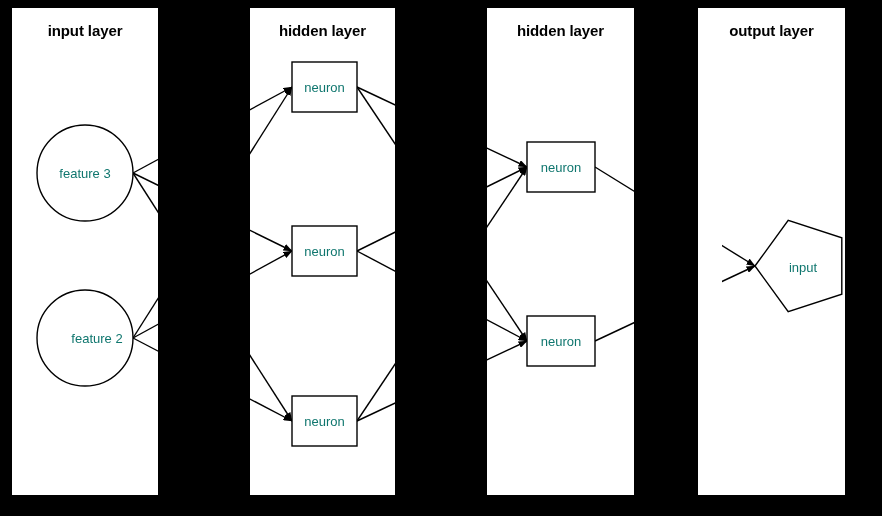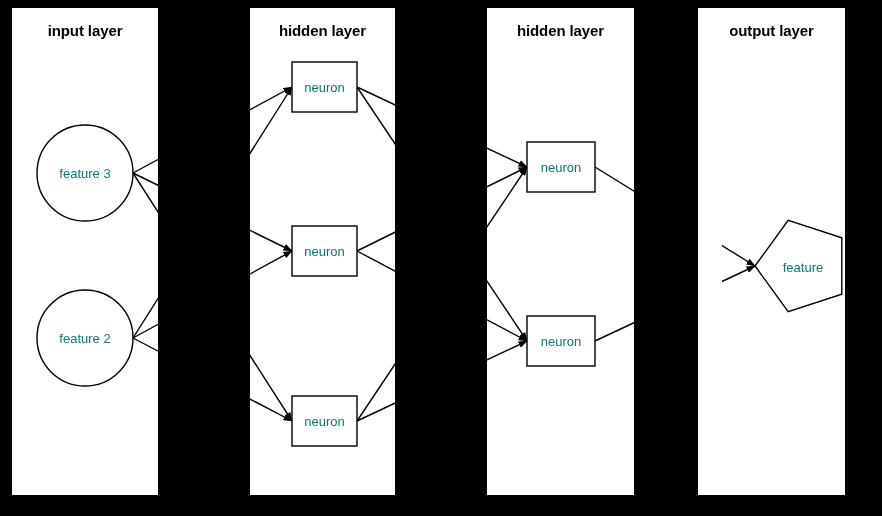--- a/index.html
+++ b/index.html
@@ -114,23 +114,23 @@
         <rect x="292" y="62" width="65" height="50"></rect>
         <rect x="292" y="226" width="65" height="50"></rect>
         <rect x="292" y="396" width="65" height="50"></rect>
         <rect x="527" y="142" width="68" height="50"></rect>
         <rect x="527" y="316" width="68" height="50"></rect>
         <polygon points="755.0,266.0 788.2,220.3 841.8,237.8 841.8,294.2 788.2,311.7"></polygon>
       </g>
   </svg>
 
   <div class="node-label" style="left:35px; top:166px; width:100px;">feature 3</div>
-  <div class="node-label" style="left:35px; top:331px; width:100px;">feature 2</div>
+  <div class="node-label" style="left:47px; top:331px; width:100px;">feature 2</div>
 
   <div class="node-label" style="left:292px; top:80px; width:65px;">neuron</div>
   <div class="node-label" style="left:292px; top:244px; width:65px;">neuron</div>
   <div class="node-label" style="left:292px; top:414px; width:65px;">neuron</div>
 
   <div class="node-label" style="left:527px; top:160px; width:68px;">neuron</div>
   <div class="node-label" style="left:527px; top:334px; width:68px;">neuron</div>
 
-  <div class="node-label" style="left:763px; top:260px; width:80px;">feature</div>
+  <div class="node-label" style="left:763px; top:260px; width:80px;">input</div>
 </div>
 
 </body></html>

